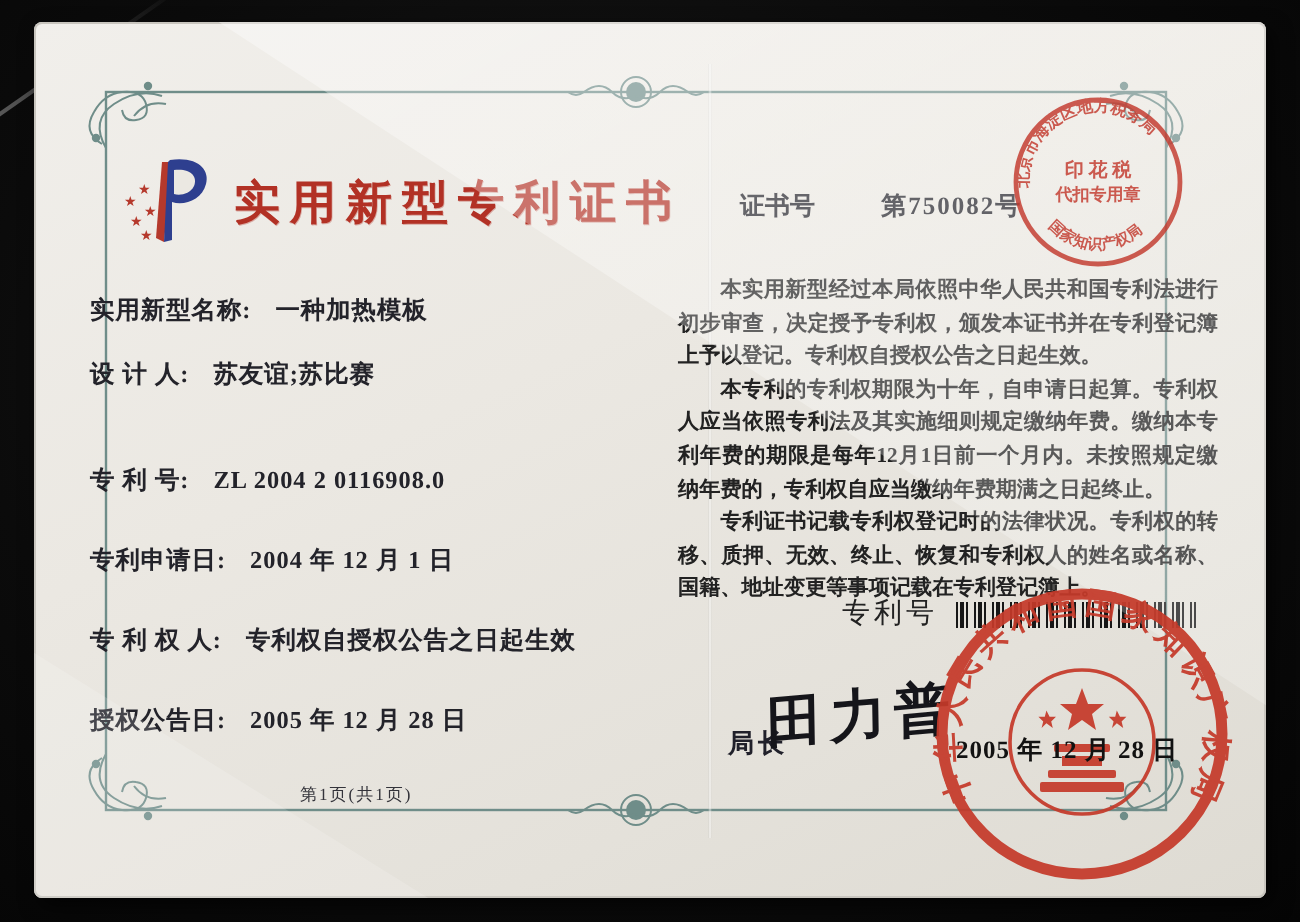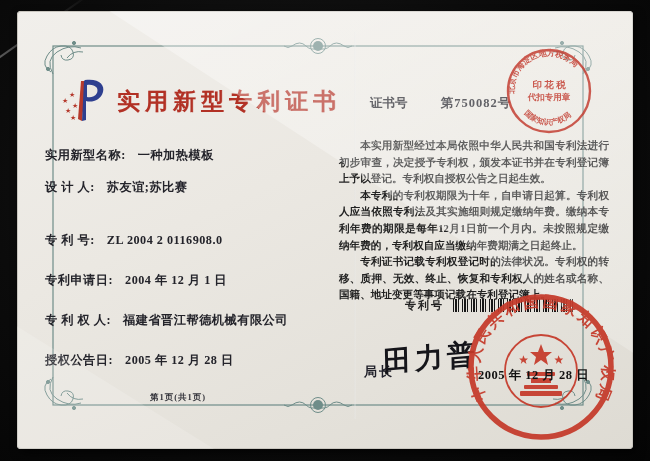--- a/index.html
+++ b/index.html
@@ -33,29 +33,29 @@
   .certno-row{position:absolute;left:353px;top:84px;font-size:12.5px;color:#23232a;font-weight:600;}
   .certno-row .val{margin-left:30px;letter-spacing:1px;}
   .field{position:absolute;left:28px;font-size:12.2px;color:#23232a;font-weight:600;white-space:nowrap;}
   .field .lab{letter-spacing:.5px;}
   .field .val{margin-left:9px;letter-spacing:.5px;margin-top:37px;}
   .f0{top:136px}.f1{top:168px}.f2{top:221px}.f3{top:261px}.f4{top:301px}.f5{top:341px}
   .body-text{position:absolute;left:322px;top:127px;width:270px;font-size:10.6px;
     line-height:16.6px;color:#222;text-align:justify;font-weight:600;}
   .body-text p{margin:0;text-indent:2em;}
   .patno-row{position:absolute;left:388px;top:287px;display:flex;align-items:center;}
-  .patno-lab{font-size:11px;color:#222;font-weight:700;letter-spacing:2px;}
+  .patno-lab{font-size:14px;color:#222;font-weight:400;letter-spacing:2px;margin-left:16px;}
   .barcode{width:120px;height:13px;margin-left:9px;
     background:repeating-linear-gradient(90deg,#171717 0 1px,transparent 1px 2px,#171717 2px 4px,transparent 4px 5px,#171717 5px 6px,transparent 6px 9px);}
   .director-row{position:absolute;left:347px;top:352px;font-size:13px;color:#20202a;font-weight:600;letter-spacing:2px;}
   .signature{position:absolute;left:366px;top:328px;font-size:28px;font-weight:700;color:#15151a;
     transform:rotate(-5deg) skewX(-4deg);letter-spacing:4px;}
   .seal-date{position:absolute;left:461px;top:356px;font-size:12.5px;font-weight:700;color:#121212;
     letter-spacing:.5px;z-index:6;}
-  .page-footer{position:absolute;left:133px;top:381px;font-size:8.5px;color:#33333a;letter-spacing:1px;font-weight:700;}
+  .page-footer{position:absolute;left:133px;top:381px;font-size:8.5px;color:#33333a;letter-spacing:1px;font-weight:400;}
   .tax-stamp{position:absolute;left:482px;top:30px;opacity:.82;z-index:5;}
   .big-seal{position:absolute;left:447px;top:277px;opacity:.93;z-index:5;}
   .logo{flex:none;}
 </style>
 </head>
 <body>
 
 <div class="frame-streak"></div>
 
 <div class="cert">
@@ -138,21 +138,21 @@
   <div class="field f2">
     <span class="lab">专 利 号:</span>
     <span class="val">ZL 2004 2 0116908.0</span>
   </div>
   <div class="field f3">
     <span class="lab">专利申请日:</span>
     <span class="val">2004 年 12 月 1 日</span>
   </div>
   <div class="field f4">
     <span class="lab">专 利 权 人:</span>
-    <span class="val">福建省晋江帮德机械有限公司</span>
+    <span class="val">专利权自授权公告之日起生效</span>
   </div>
   <div class="field f5">
     <span class="lab">授权公告日:</span>
     <span class="val">2005 年 12 月 28 日</span>
   </div>
 
   <div class="body-text">
     <p>本实用新型经过本局依照中华人民共和国专利法进行初步审查，决定授予专利权，颁发本证书并在专利登记簿上予以登记。专利权自授权公告之日起生效。</p>
     <p>本专利的专利权期限为十年，自申请日起算。专利权人应当依照专利法及其实施细则规定缴纳年费。缴纳本专利年费的期限是每年12月1日前一个月内。未按照规定缴纳年费的，专利权自应当缴纳年费期满之日起终止。</p>
     <p>专利证书记载专利权登记时的法律状况。专利权的转移、质押、无效、终止、恢复和专利权人的姓名或名称、国籍、地址变更等事项记载在专利登记簿上。</p>

